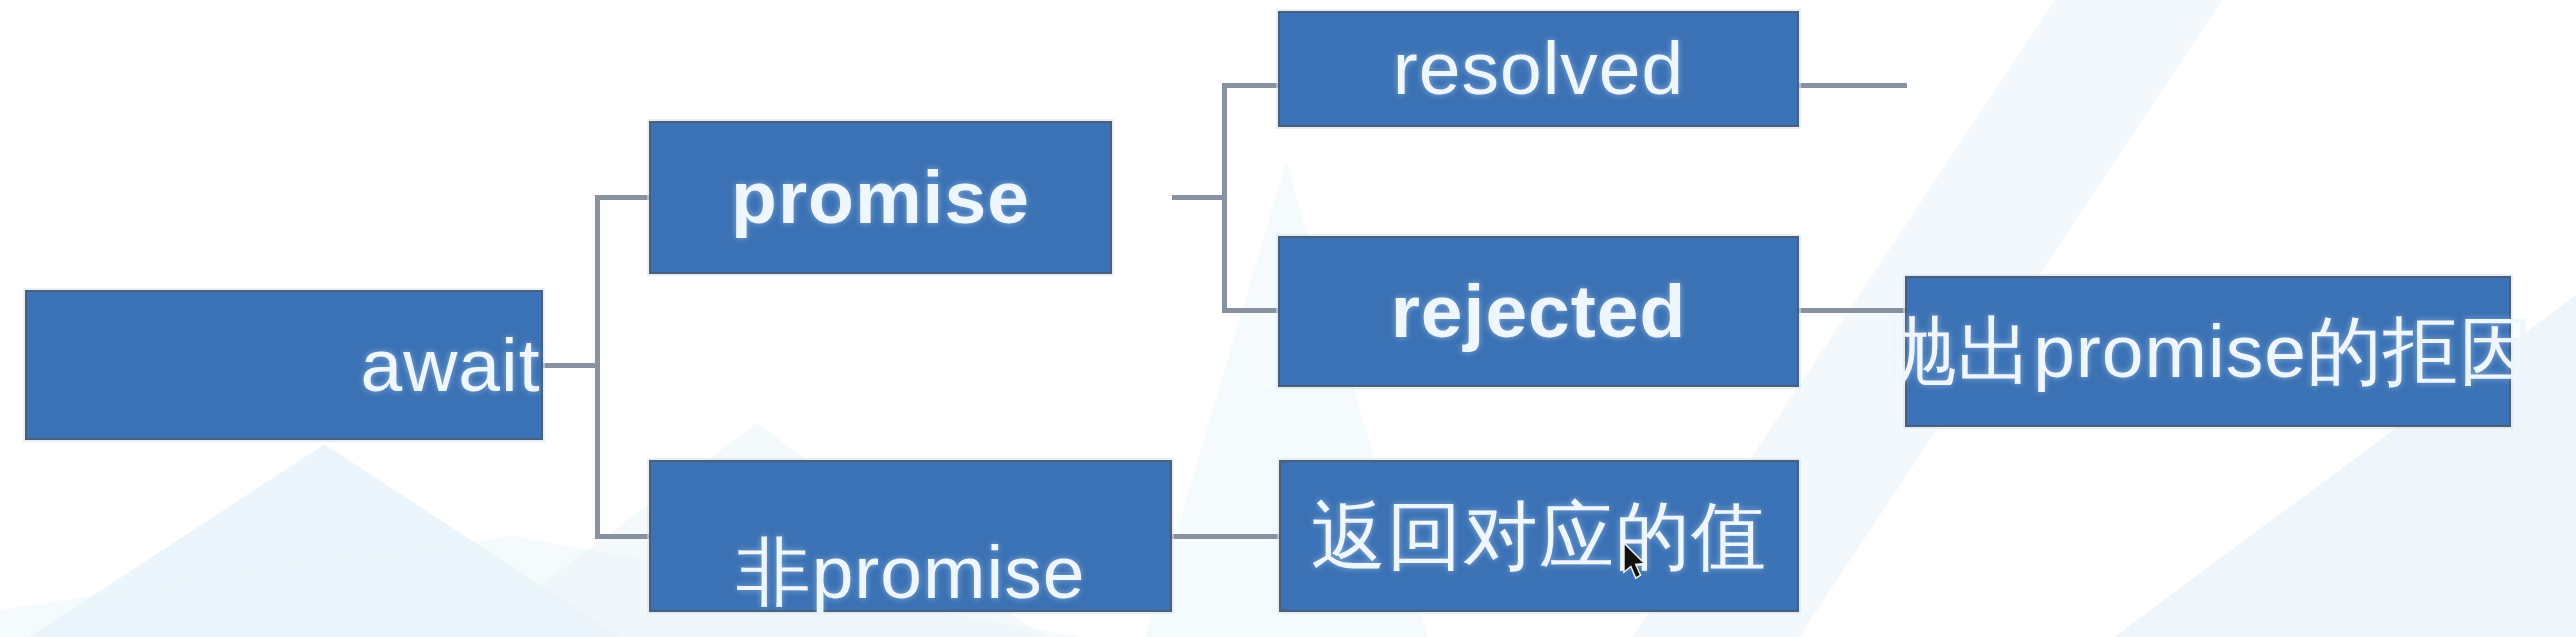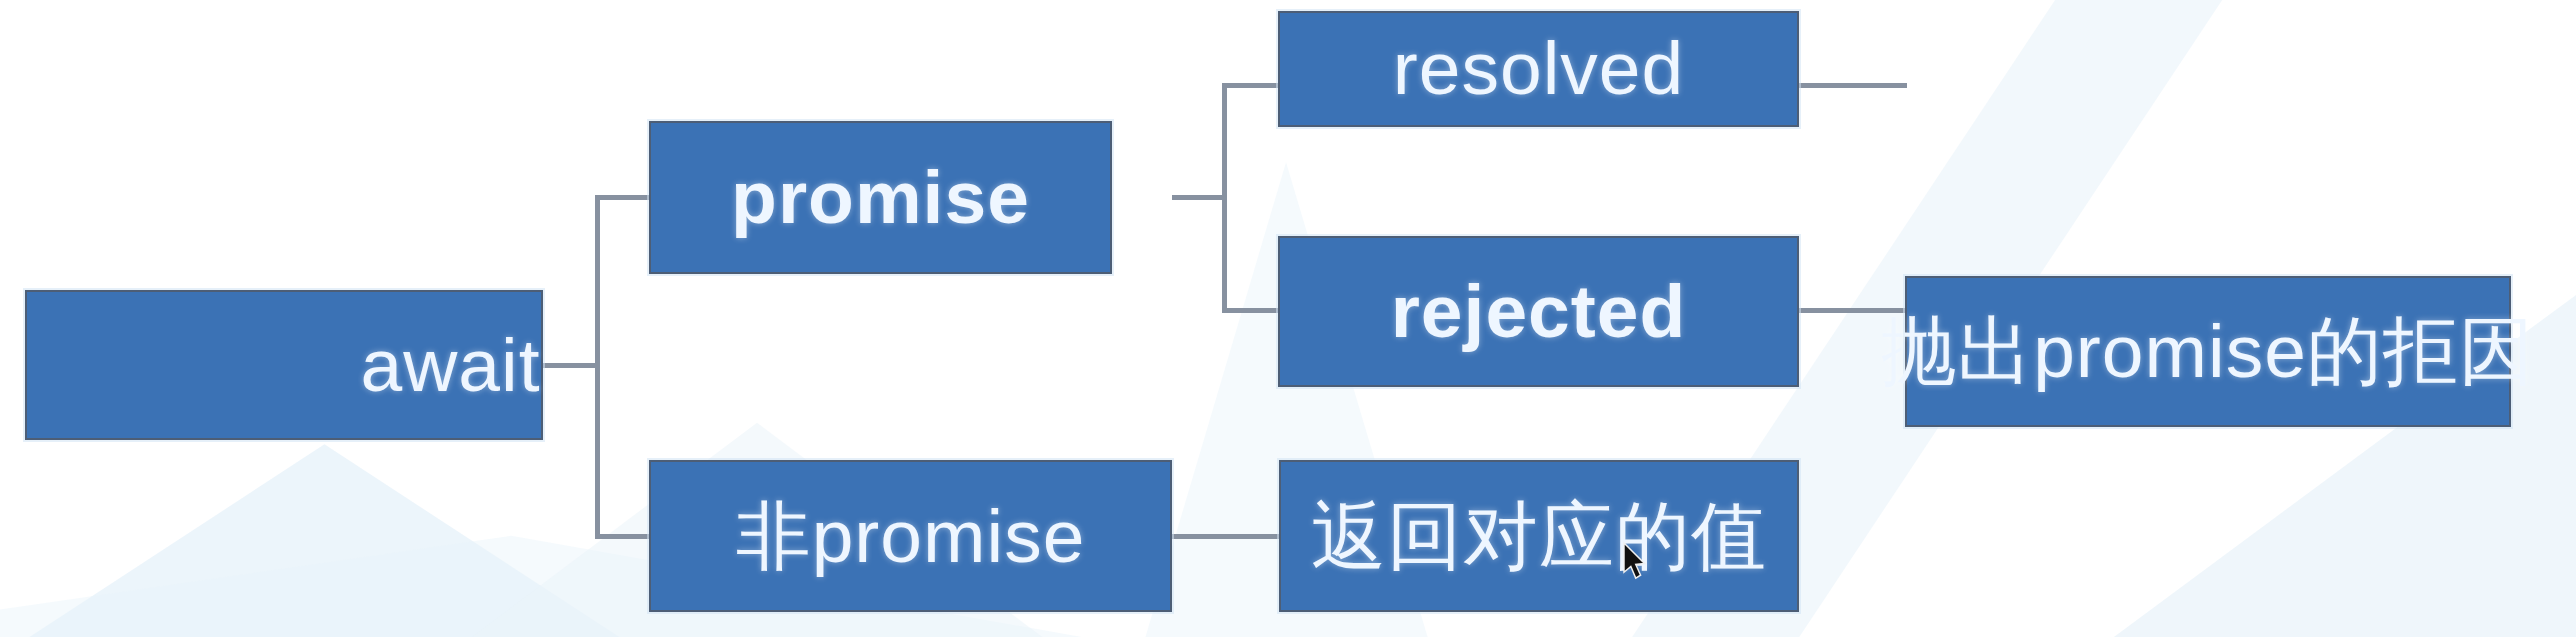--- a/index.html
+++ b/index.html
@@ -40,21 +40,21 @@
     box-shadow:0 0 0 2px rgba(210,228,244,0.55);
     white-space:nowrap;
   }
   .conn{
     position:absolute;
     background:var(--connector);
   }
   
   .n-await                {left:24.6px;   top:290px; width:518px; height:150px;justify-content:flex-end;}
   .n-promise              {left:649px;  top:121px; width:463px; height:153px;font-weight:bold;}
-  .n-non-promise          {left:649px;  top:460px; width:523px; height:152px;}
+  .n-non-promise          {left:649px;  top:460px; width:523px; height:152px;align-items:flex-end;}
   .n-resolved             {left:1278px; top:10.8px;  width:521px; height:116px;}
   .n-rejected             {left:1278px; top:236px; width:521px; height:151px;font-weight:bold;}
   .n-return-promise-value {left:1905px; top:10.8px;  width:606px; height:149px;}
   .n-throw-reject-reason  {left:1905px; top:236px; width:606px; height:151px;margin-top:40px;}
   .n-return-corr-value    {left:1279px; top:460px; width:520px; height:152px;}
   
   .c1 {left:543px;  top:363px; width:54px;  height:4.9px;}
   .c2 {left:595px;  top:195px; width:4.9px;   height:344px;}
   .c3 {left:595px;  top:195px; width:56px;  height:4.9px;}
   .c4 {left:595px;  top:534px; width:56px;  height:4.9px;}

